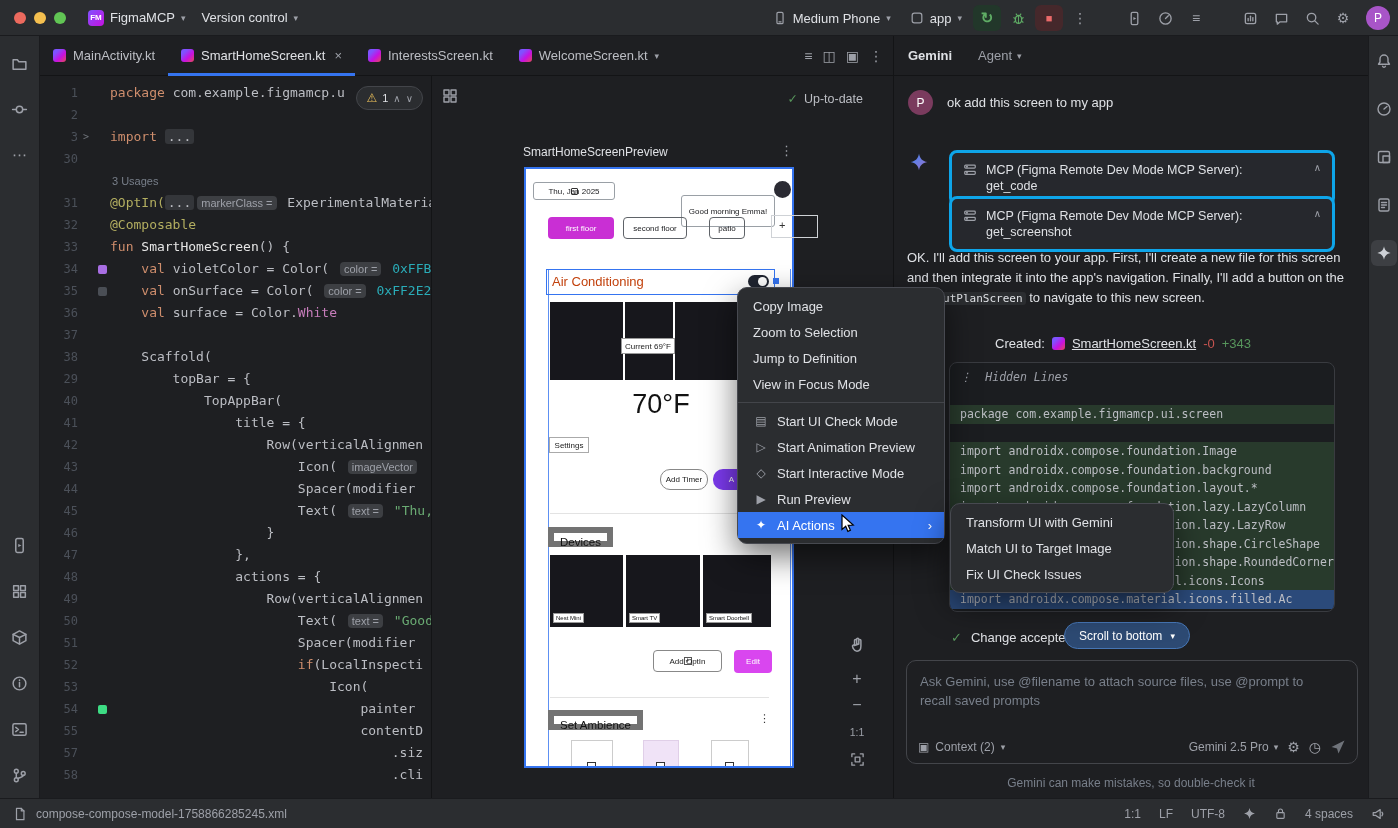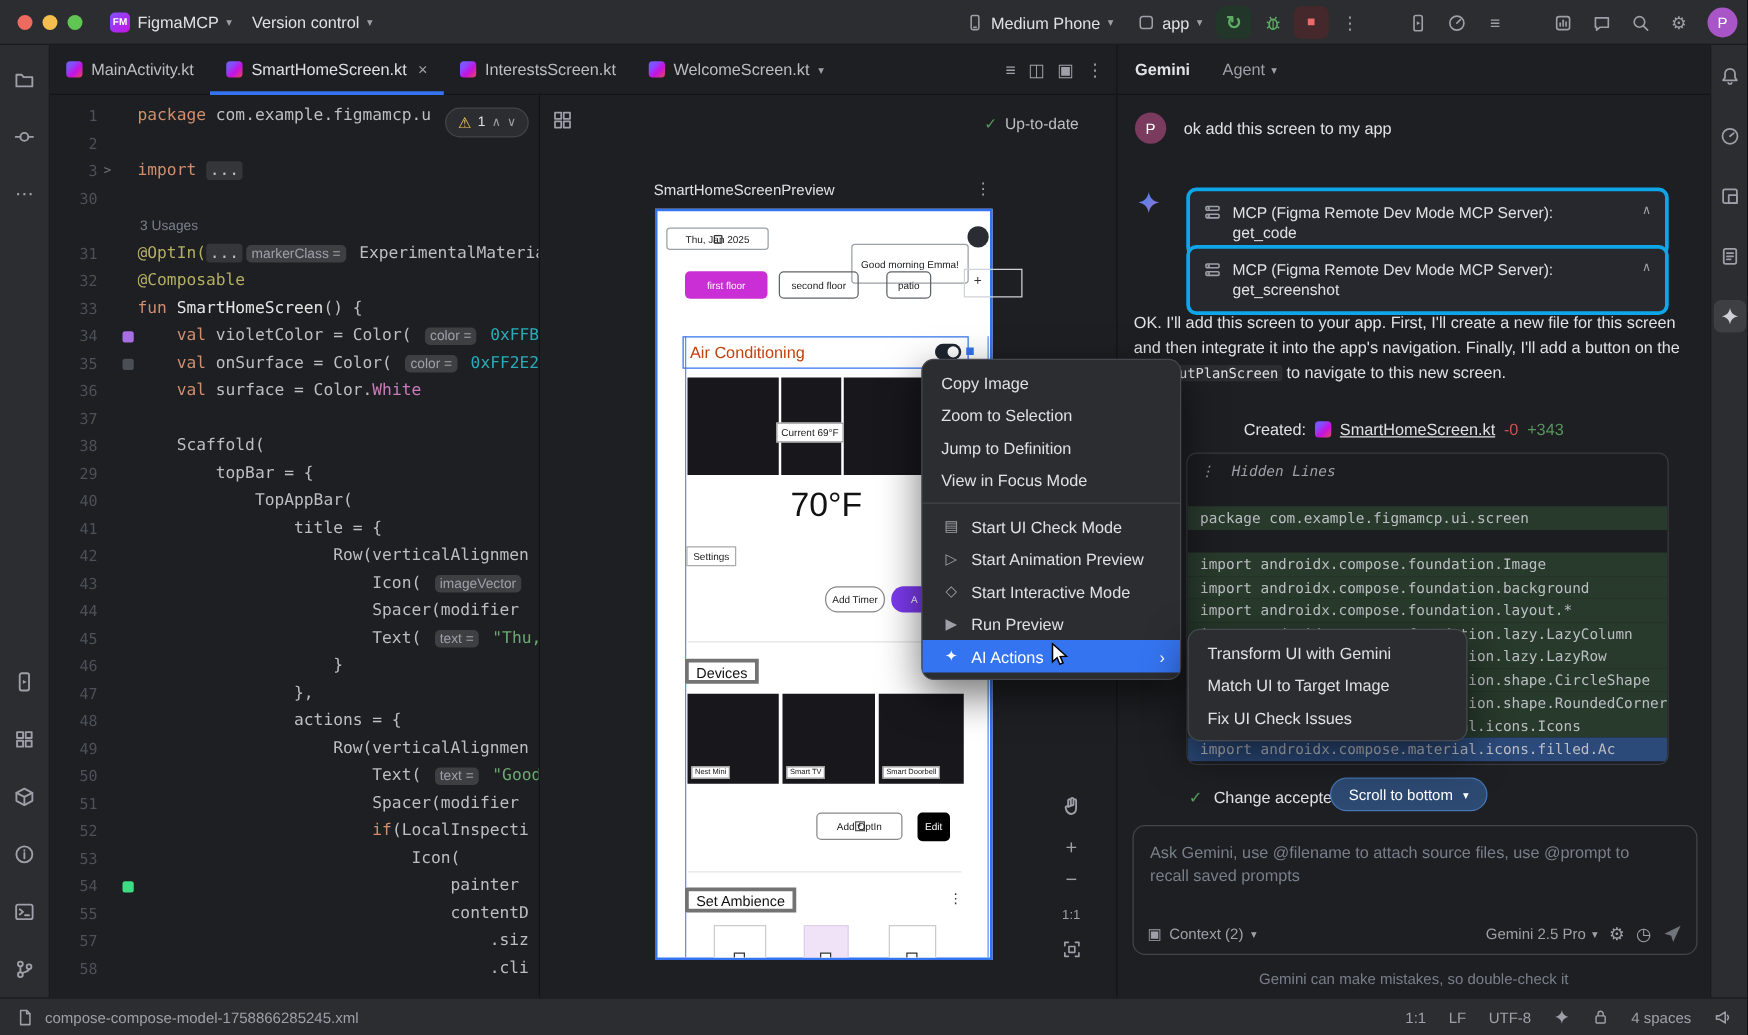--- a/index.html
+++ b/index.html
@@ -77,27 +77,27 @@
   .p-toggle { left:222px; top:106px; width:21px; height:13px; border-radius:7px; background:#1f2430; }
   .p-toggle::after { content:""; position:absolute; right:2px; top:2px; width:9px; height:9px; border-radius:50%; background:#fff; }
   .p-handle { left:247px; top:109px; width:6px; height:6px; background:#3574f0; }
   .p-media { top:133px; height:78px; background:#17171c; }
   .p-current { left:95px; top:169px; width:54px; height:16px; background:#fff; border:1px solid #999; font-size:8px; display:flex; align-items:center; justify-content:center; }
   .p-temp { left:0; top:220px; width:270px; text-align:center; font-size:27px; color:#121212; }
   .p-settings { left:23px; top:268px; width:40px; height:16px; border:1px solid #aaa; font-size:8px; display:flex; align-items:center; justify-content:center; background:#fff; }
   .p-addtimer { left:134px; top:300px; width:48px; height:21px; border:1px solid #888; border-radius:10px; font-size:8px; display:flex; align-items:center; justify-content:center; background:#fff; }
   .p-purplebtn { left:187px; top:300px; width:37px; height:21px; background:#7c3aed; border-radius:10px; color:#fff; font-size:8px; display:flex; align-items:center; justify-content:center; }
   .p-div { height:1px; background:#e3e3e3; left:24px; width:219px; }
-  .p-sectitle { height:20px; line-height:18px; border:3px solid #737373; font-size:11.5px; color:#111; padding:0 6px; background:#fff; }
+  .p-sectitle { height:20px; line-height:18px; border:6px solid #737373; font-size:11.5px; color:#111; padding:0 6px; background:#fff; }
   .p-dots { color:#333; font-size:11px; }
   .p-sq { top:386px; height:72px; background:#17171c; }
   .p-dlabel { background:#fff; border:1px solid #999; font-size:6px; padding:1px 2px; color:#111; }
   .p-adddev { left:127px; top:481px; width:69px; height:22px; border:1px solid #888; border-radius:4px; font-size:8px; display:flex; align-items:center; justify-content:center; gap:3px; background:#fff; }
   .plusbox { width:8px; height:8px; border:1px solid #555; font-size:7px; line-height:6px; text-align:center; position:static; }
-  .p-edit { left:208px; top:481px; width:26px; height:23px; background:#000000; border-radius:4px; color:#fff; font-size:8px; display:flex; align-items:center; justify-content:center; }
+  .p-edit { left:208px; top:481px; width:38px; height:23px; background:#d946ef; border-radius:4px; color:#fff; font-size:8px; display:flex; align-items:center; justify-content:center; }
   .p-amb { top:571px; height:36px; background:#fff; border:1px solid #ccc; }
   .p-amb.tint { background:#f0e3f7; border-color:#e0cfe8; }
   .p-sicon { width:9px; height:9px; border:1px solid #333; background:#fff; }
   .plusoverlay { position:absolute; left:339px; top:139px; width:47px; height:23px; border:1.5px solid #cfd2d6; z-index:3; }
   .plusoverlay span { position:absolute; left:7px; top:3px; font-size:11px; color:#333; }
   .zoomctl { position:absolute; left:410px; width:30px; display:flex; justify-content:center; color:#9da0a8; }
   .z1 { top:560px; } .z2 { top:594px; font-size:16px; } .z3 { top:620px; font-size:16px; } .z4 { top:650px; font-size:10.5px; } .z5 { top:676px; }
 
   
   .gem { position:absolute; left:893px; top:36px; width:475px; height:762px; background:#1e1f22; border-left:1px solid #131416; }

